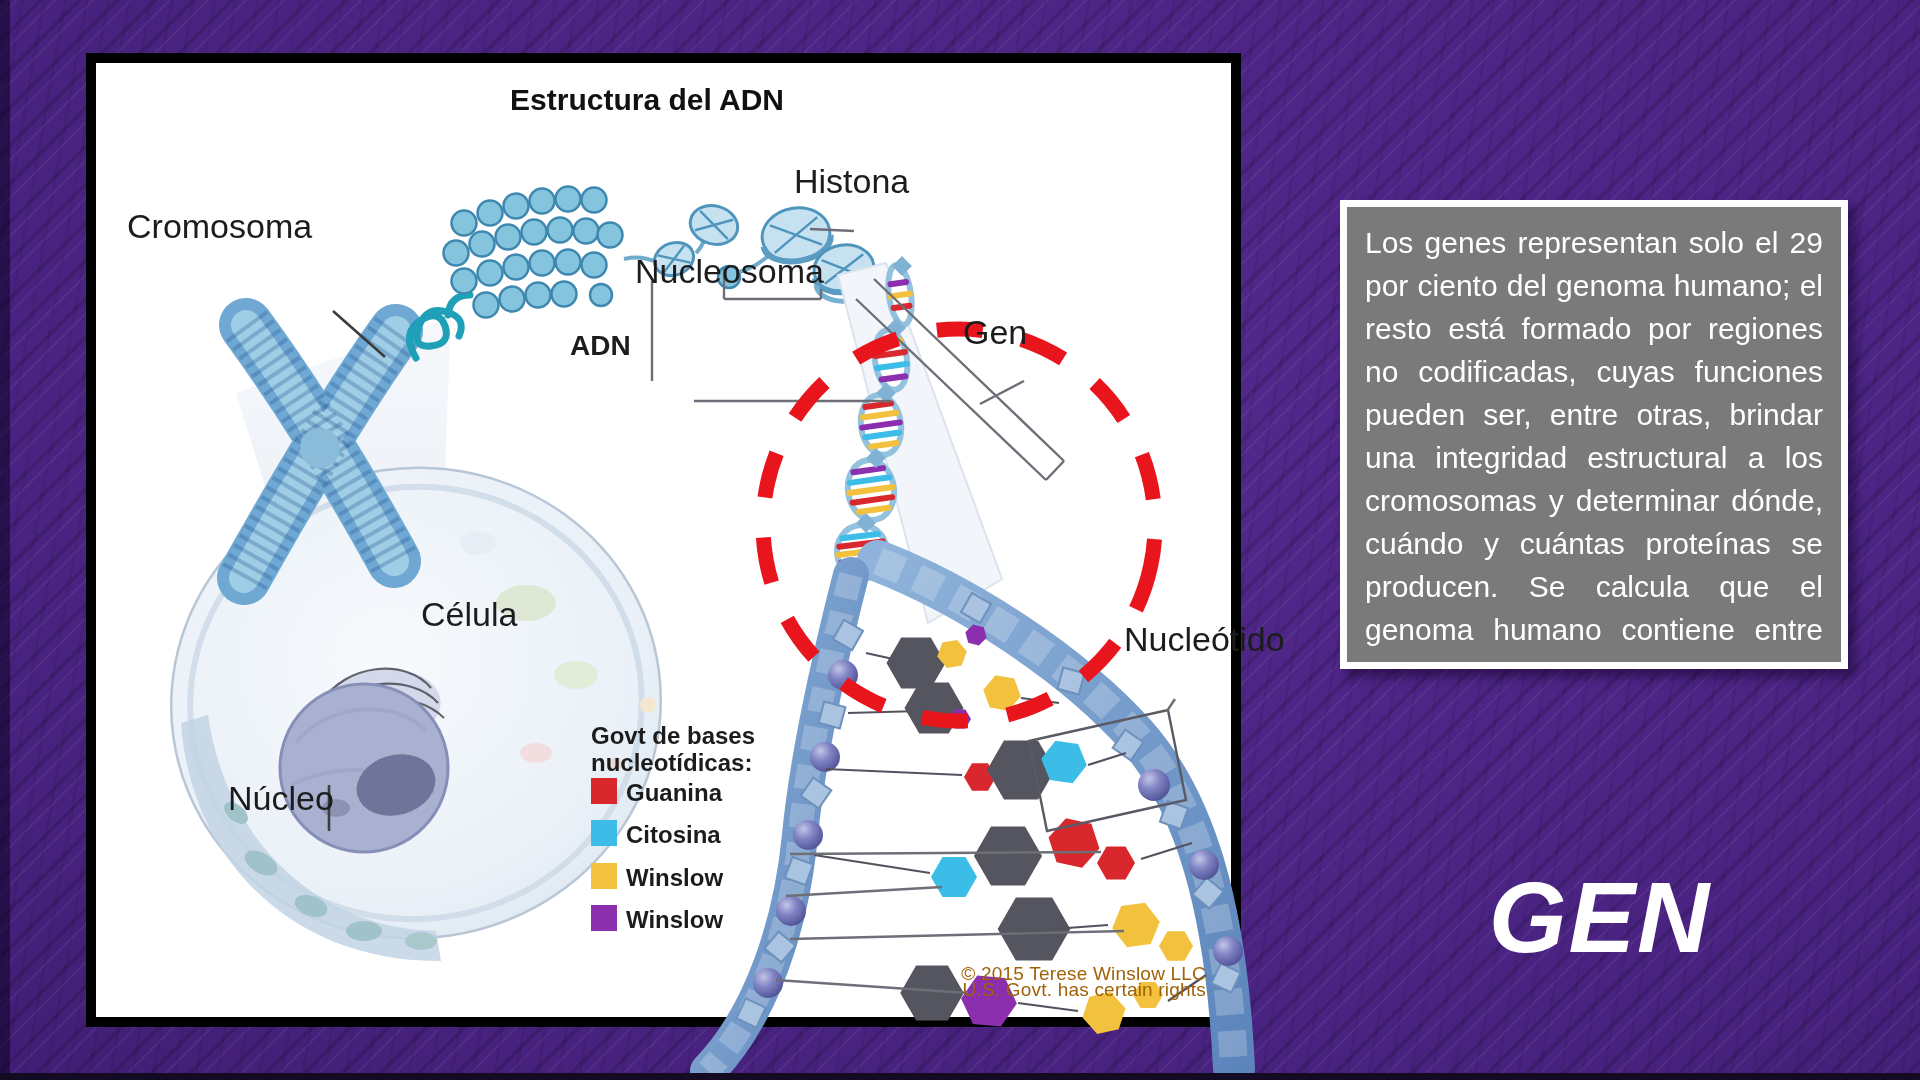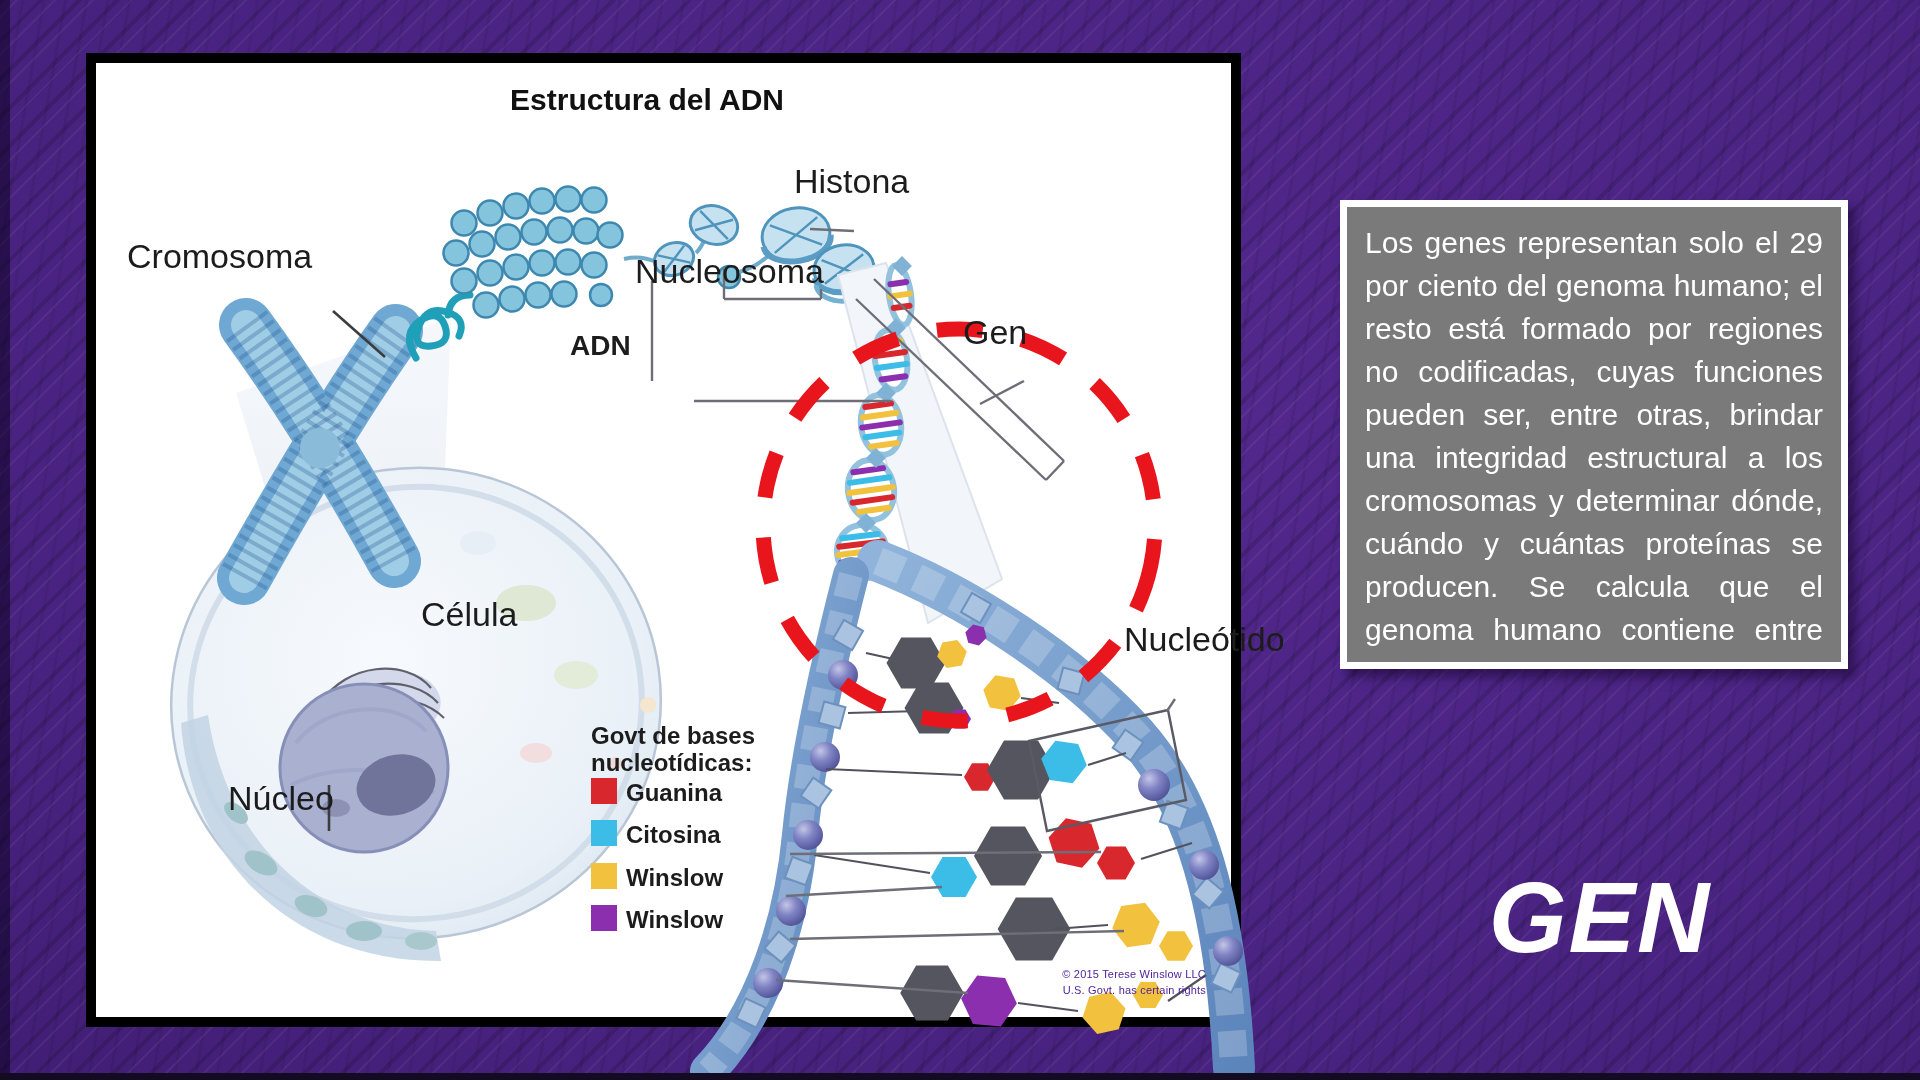--- a/index.html
+++ b/index.html
@@ -23,21 +23,21 @@
     box-sizing:border-box;background:#ffffff;border:10px solid var(--c-panel_border,#000);margin-left:24px;
   }
   .art{position:absolute;left:72px;top:63px;width:1135px;height:954px;}
 
   .dlabel{position:absolute;color:#1c1c1c;white-space:nowrap;}
   .t26{font-size:34px;} .t24{font-size:24px;}
   .bold{font-weight:bold;}
   .panel-title{position:absolute;left:473px;top:73px;width:300px;text-align:center;
     font-size:30px;font-weight:bold;color:#111;}
   .credit{position:absolute;left:880px;top:966px;width:292px;text-align:right;
-    font-size:11px;line-height:16px;color:#4c1d95;letter-spacing:.2px;}
+    font-size:19px;line-height:16px;color:#a16207;letter-spacing:.2px;}
 
   .legend-sq{position:absolute;width:26px;height:26px;}
   .sq0{background:var(--b0,#d8282d);} .sq1{background:var(--b1,#3bbde8);}
   .sq2{background:var(--b2,#f2c23e);} .sq3{background:var(--b3,#8b2fae);}
 
   
   .ln{stroke:#6e6e78;stroke-width:2.4;fill:none;}
   .lbl-ln{stroke:#3c3c3c;stroke-width:2.6;fill:none;}
   .thin{stroke:#52525e;stroke-width:2.2;fill:none;}
   .hexo{fill:none;stroke:#55555f;stroke-width:2.2;vector-effect:non-scaling-stroke;}
@@ -350,21 +350,21 @@
 
       <g>
         <polygon points="933,678 1072,647 1090,737 951,768" fill="none" stroke="#5a5a64" stroke-width="2.4"></polygon>
         <line x1="1071" y1="648" x2="1079" y2="636" class="ln"></line>
       </g>
 
       <circle class="hl-circle" cx="863" cy="462" r="196" transform="rotate(12 863 462)"></circle>
     </svg>
 
     <div class="panel-title" style="left:401px;top:20px;">Estructura del ADN</div>
-    <div class="dlabel t26" style="left:31px;top:174px;text-align:right;">Cromosoma</div>
+    <div class="dlabel t26" style="left:31px;top:144px;text-align:right;">Cromosoma</div>
     <div class="dlabel t26" style="left:698px;top:99px;">Histona</div>
     <div class="dlabel t26" style="left:539px;top:189px;">Nucleosoma</div>
     <div class="dlabel bold" style="left:474px;top:267px;font-size:28px;">ADN</div>
     <div class="dlabel t26" style="left:867px;top:250px;">Gen</div>
     <div class="dlabel t26" style="left:325px;top:532px;">Célula</div>
     <div class="dlabel t26" style="left:132px;top:716px;">Núcleo</div>
     <div class="dlabel t26" style="left:1028px;top:557px;text-align:center;">Nucleótido</div>
 
     <div class="dlabel bold t24" style="left:495px;top:659px;">Govt de bases</div>
     <div class="dlabel bold t24" style="left:495px;top:686px;">nucleotídicas:</div>

